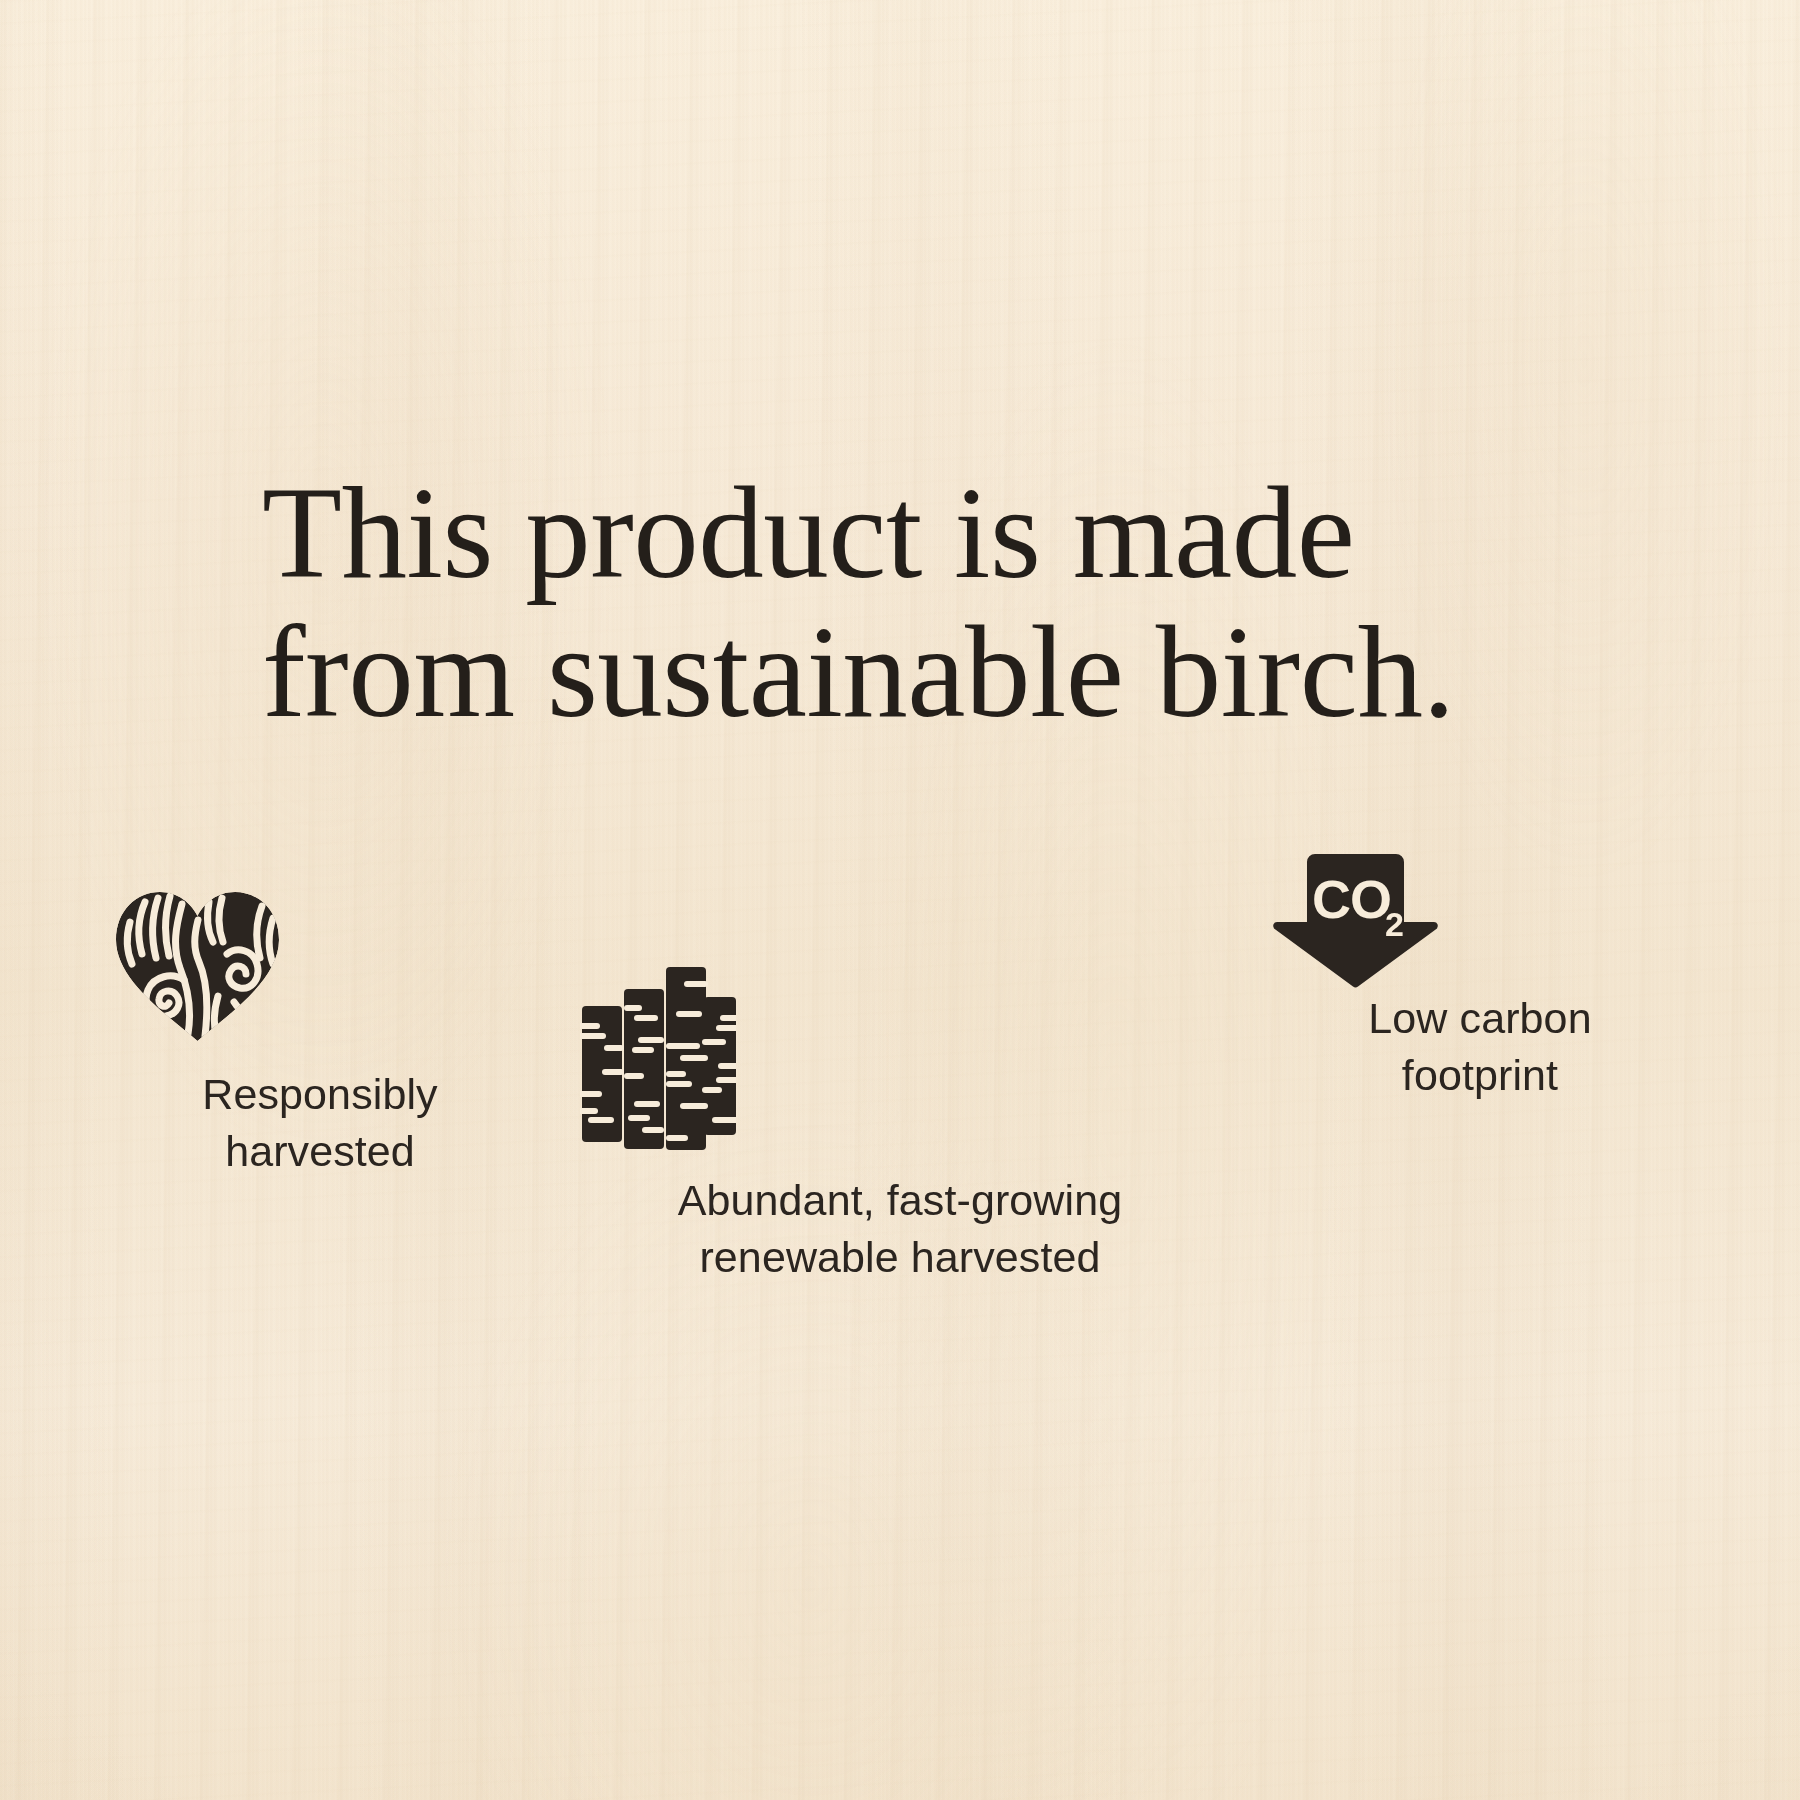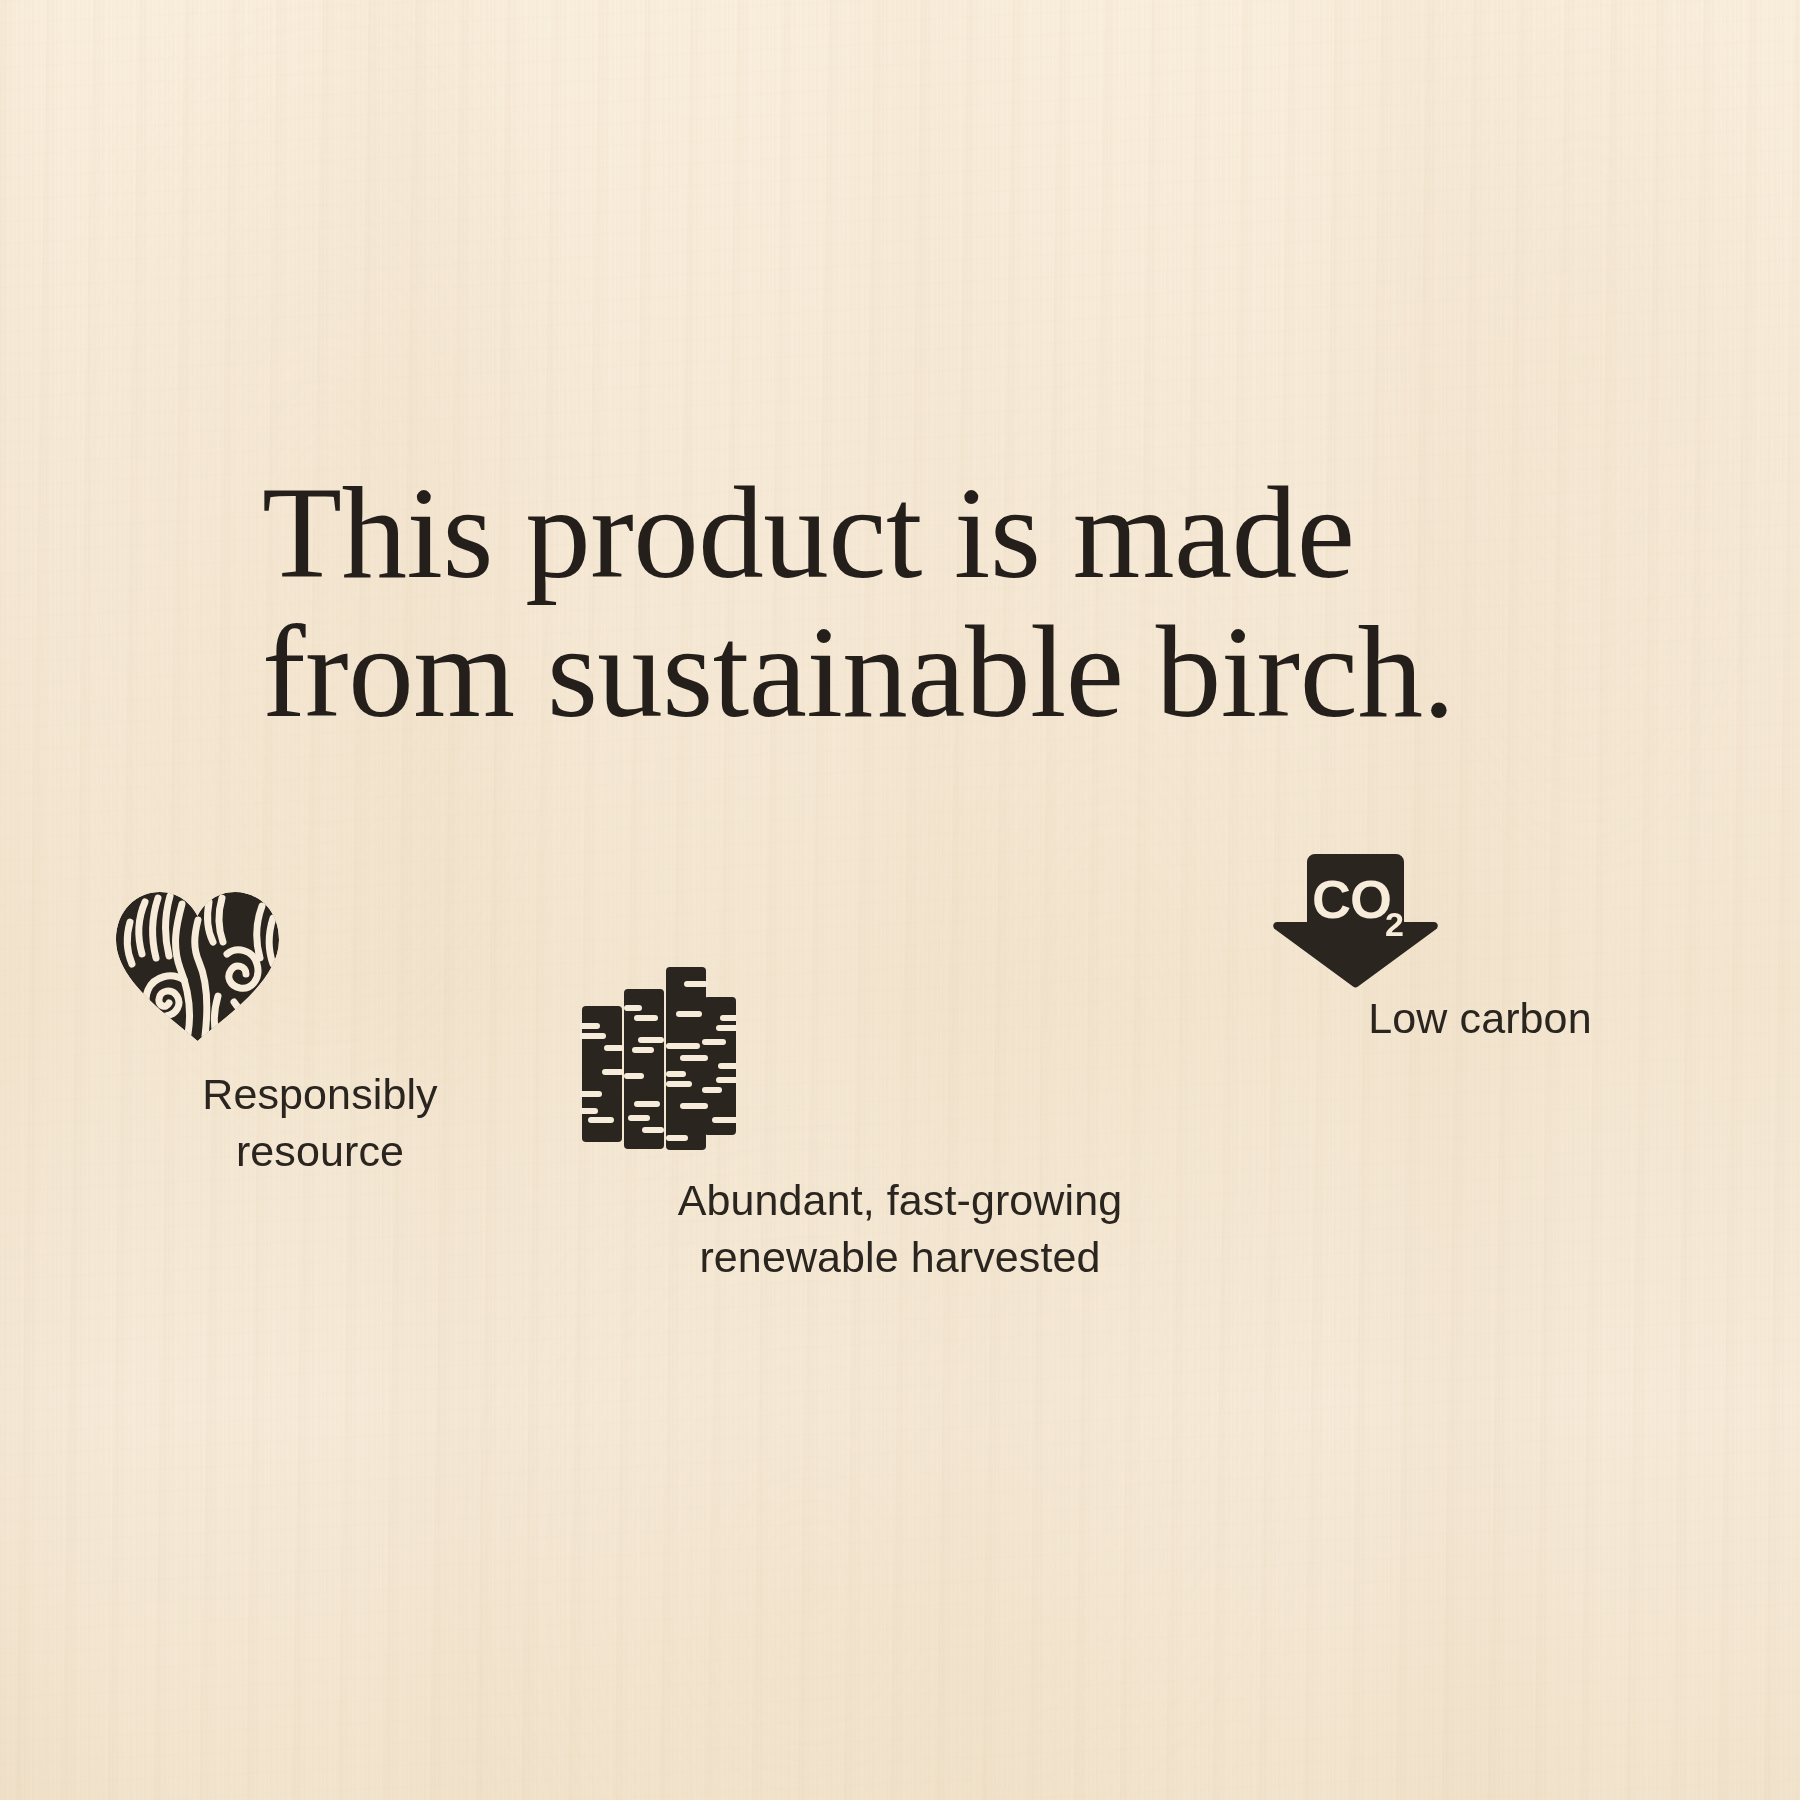--- a/index.html
+++ b/index.html
@@ -213,21 +213,21 @@
                 <path d="M163 34 C 158 50, 158 66, 163 80" stroke-width="7"></path>
                 <path d="M108 112 C 104 126, 103 138, 106 150" stroke-width="7"></path>
                 <path d="M124 118 C 130 128, 140 132, 152 128" stroke-width="7"></path>
                 <path d="M131 140 C 140 138, 149 132, 155 122" stroke-width="7"></path>
               </g>
             </g>
           </svg>
         </div>
         <div class="caption">
           <span class="cap-line">Responsibly</span>
-          <span class="cap-line">resource</span>
+          <span class="cap-line">harvested</span>
         </div>
       </div>
 
       <div class="feature" id="feature-renewable">
         <div class="icon-wrap">
           <svg width="156" height="185" viewBox="0 0 156 185" aria-hidden="true">
             <g class="ink">
 
               <path d="M6 41 h32 a4 4 0 0 1 4 4 v128 a4 4 0 0 1 -4 4 h-32 a4 4 0 0 1 -4 -4 v-128 a4 4 0 0 1 4 -4 z"></path>
 
@@ -287,18 +287,19 @@
           <svg width="172" height="140" viewBox="0 0 172 140" aria-hidden="true">
             <path class="ink" d="M46 4 h80 a8 8 0 0 1 8 8 v60 h30 a4 4 0 0 1 3 6.5 l-79 58 a4 4 0 0 1 -5 0 l-79 -58 a4 4 0 0 1 3 -6.5 h30 v-60 a8 8 0 0 1 8 -8 z"></path>
             <g fill="#f7ecda" font-family="'Liberation Sans', sans-serif" font-weight="bold">
               <text x="42" y="68" font-size="54" letter-spacing="-1">CO</text>
               <text x="115" y="86" font-size="34">2</text>
             </g>
           </svg>
         </div>
         <div class="caption">
           <span class="cap-line">Low carbon</span>
+          <span class="cap-line">footprint</span>
         </div>
       </div>
 
     </div>
   </div>
 </div>
 
 </body></html>

